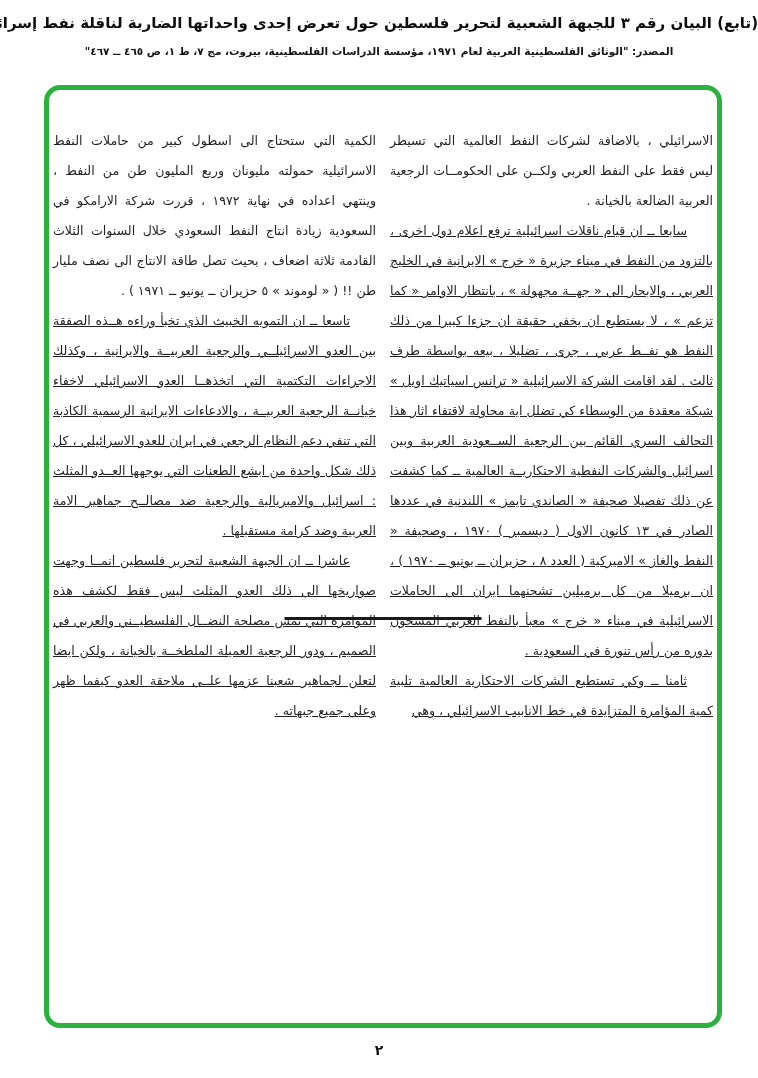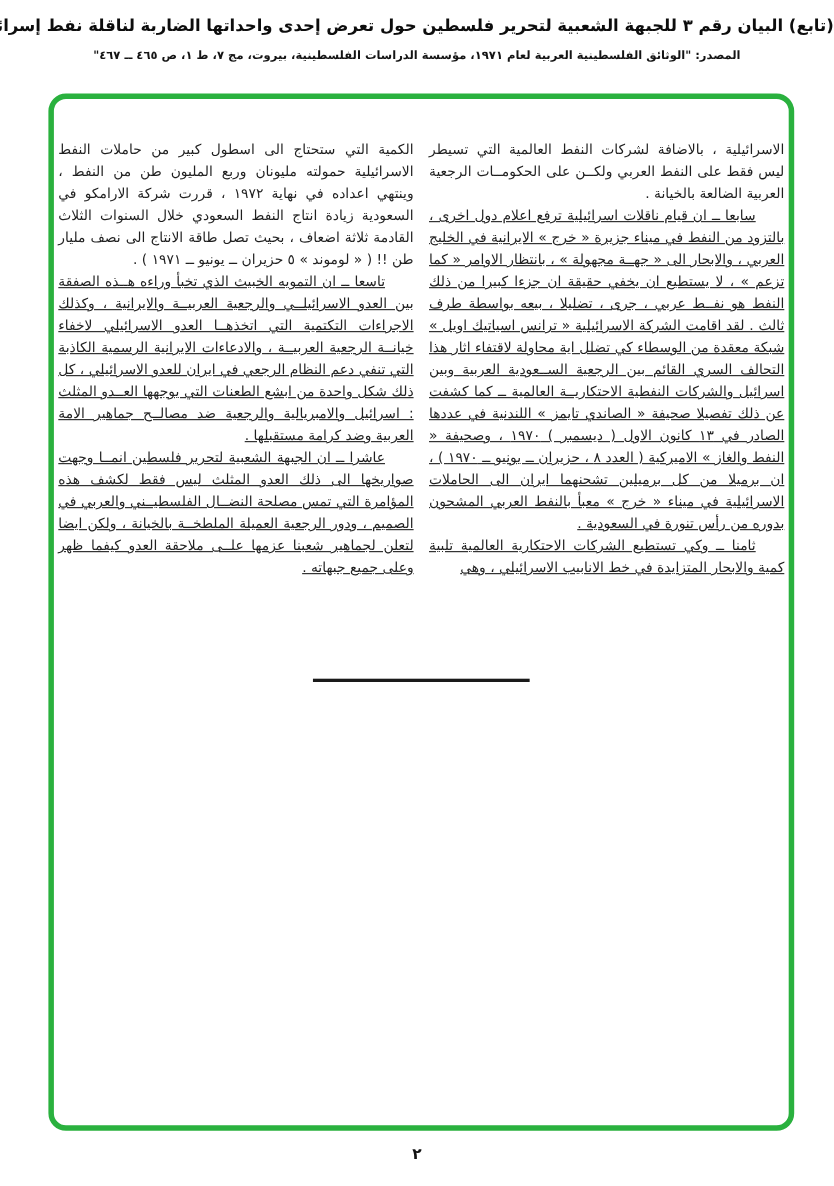--- a/index.html
+++ b/index.html
@@ -63,21 +63,21 @@
     right: 4px;
     display: flex;
     direction: rtl;          
     gap: 14px;
   }
   .column {
     width: 323px;
     direction: rtl;
     text-align: justify;
     font-size: 12.6px;
-    line-height: 20px;
+    line-height: 30px;
     color: var(--body-text, #1f1f1f);
     letter-spacing: 0;
   }
   .column p {
     margin: 0;
     padding: 0;
   }
   .column p.indent {
     text-indent: 26px;
     text-decoration: underline;
@@ -112,23 +112,23 @@
 
   <div class="doc-title">(تابع) البيان رقم ٣ للجبهة الشعبية لتحرير فلسطين حول تعرض إحدى واحداتها الضاربة لناقلة نفط إسرائيلية</div>
 
   <div class="doc-source">المصدر: "الوثائق الفلسطينية العربية لعام ١٩٧١، مؤسسة الدراسات الفلسطينية، بيروت، مج ٧، ط ١، ص ٤٦٥ ــ ٤٦٧"</div>
 
   <div class="green-box">
 
     <div class="columns">
 
       <div class="column">
-        <p>الاسرائيلية ، بالاضافة لشركات النفط العالمية التي تسيطر ليس فقط على النفط العربي ولكــن على الحكومــات الرجعية العربية الضالعة بالخيانة .</p>
+        <p>الاسرائيلي ، بالاضافة لشركات النفط العالمية التي تسيطر ليس فقط على النفط العربي ولكــن على الحكومــات الرجعية العربية الضالعة بالخيانة .</p>
         <p class="indent">سابعا ــ ان قيام ناقلات اسرائيلية ترفع اعلام دول اخرى ، بالتزود من النفط في ميناء جزيرة « خرج » الايرانية في الخليج العربي ، والابحار الى « جهــة مجهولة » ، بانتظار الاوامر « كما تزعم » ، لا يستطيع ان يخفي حقيقة ان جزءا كبيرا من ذلك النفط هو نفــط عربي ، جرى ، تضليلا ، بيعه بواسطة طرف ثالث . لقد اقامت الشركة الاسرائيلية « ترانس اسياتيك اويل » شبكة معقدة من الوسطاء كي تضلل اية محاولة لاقتفاء اثار هذا التحالف السري القائم بين الرجعية الســعودية العربية وبين اسرائيل والشركات النفطية الاحتكاريــة العالمية ــ كما كشفت عن ذلك تفصيلا صحيفة « الصاندي تايمز » اللندنية في عددها الصادر في ١٣ كانون الاول ( ديسمبر ) ١٩٧٠ ، وصحيفة « النفط والغاز » الاميركية ( العدد ٨ ، حزيران ــ يونيو ــ ١٩٧٠ ) ، ان برميلا من كل برميلين تشحنهما ايران الى الحاملات الاسرائيلية في ميناء « خرج » معبأ بالنفط العربي المشحون بدوره من رأس تنورة في السعودية .</p>
-        <p class="indent">ثامنا ــ وكي تستطيع الشركات الاحتكارية العالمية تلبية كمية والابحار المتزايدة في خط الانابيب الاسرائيلي ، وهي</p>
+        <p class="indent">ثامنا ــ وكي تستطيع الشركات الاحتكارية العالمية تلبية كمية المؤامرة المتزايدة في خط الانابيب الاسرائيلي ، وهي</p>
       </div>
 
       <div class="column">
         <p>الكمية التي ستحتاج الى اسطول كبير من حاملات النفط الاسرائيلية حمولته مليونان وربع المليون طن من النفط ، وينتهي اعداده في نهاية ١٩٧٢ ، قررت شركة الارامكو في السعودية زيادة انتاج النفط السعودي خلال السنوات الثلاث القادمة ثلاثة اضعاف ، بحيث تصل طاقة الانتاج الى نصف مليار طن !! ( « لوموند » ٥ حزيران ــ يونيو ــ ١٩٧١ ) .</p>
         <p class="indent">تاسعا ــ ان التمويه الخبيث الذي تخبأ وراءه هــذه الصفقة بين العدو الاسرائيلــي والرجعية العربيــة والايرانية ، وكذلك الاجراءات التكتمية التي اتخذهــا العدو الاسرائيلي لاخفاء خيانــة الرجعية العربيــة ، والادعاءات الايرانية الرسمية الكاذبة التي تنفي دعم النظام الرجعي في ايران للعدو الاسرائيلي ، كل ذلك شكل واحدة من ابشع الطعنات التي يوجهها العــدو المثلث : اسرائيل والامبريالية والرجعية ضد مصالــح جماهير الامة العربية وضد كرامة مستقبلها .</p>
         <p class="indent">عاشرا ــ ان الجبهة الشعبية لتحرير فلسطين انمــا وجهت صواريخها الى ذلك العدو المثلث ليس فقط لكشف هذه المؤامرة التي تمس مصلحة النضــال الفلسطيــني والعربي في الصميم ، ودور الرجعية العميلة الملطخــة بالخيانة ، ولكن ايضا لتعلن لجماهير شعبنا عزمها علــى ملاحقة العدو كيفما ظهر وعلى جميع جبهاته .</p>
       </div>
 
     </div>
 

